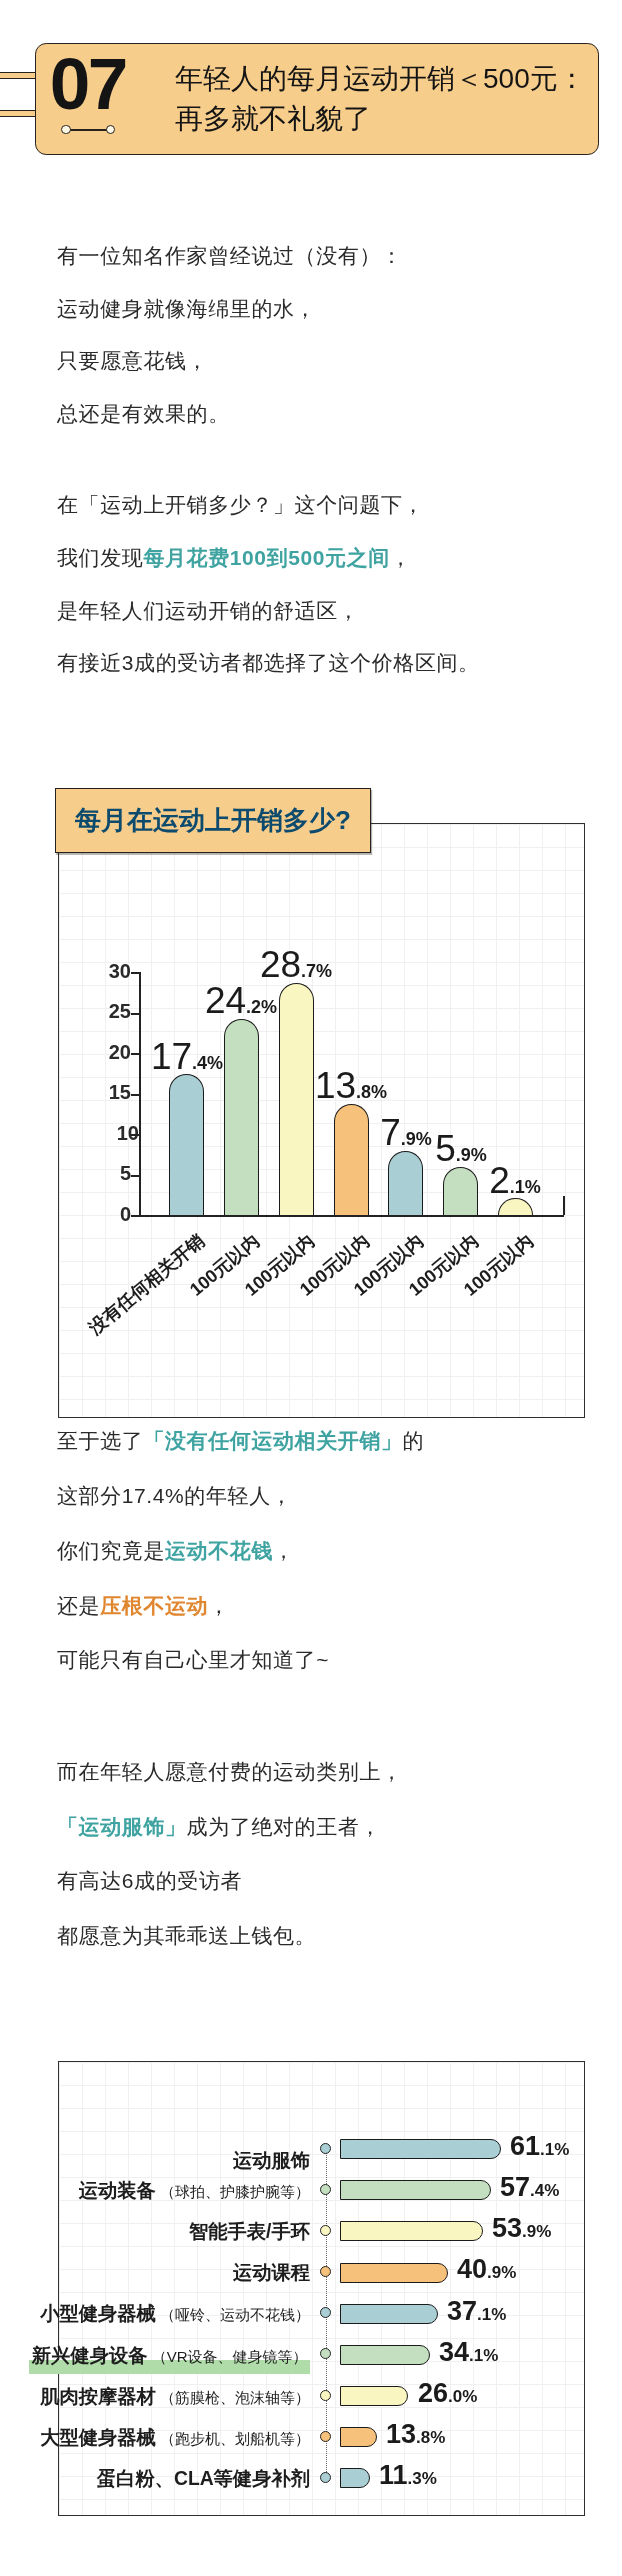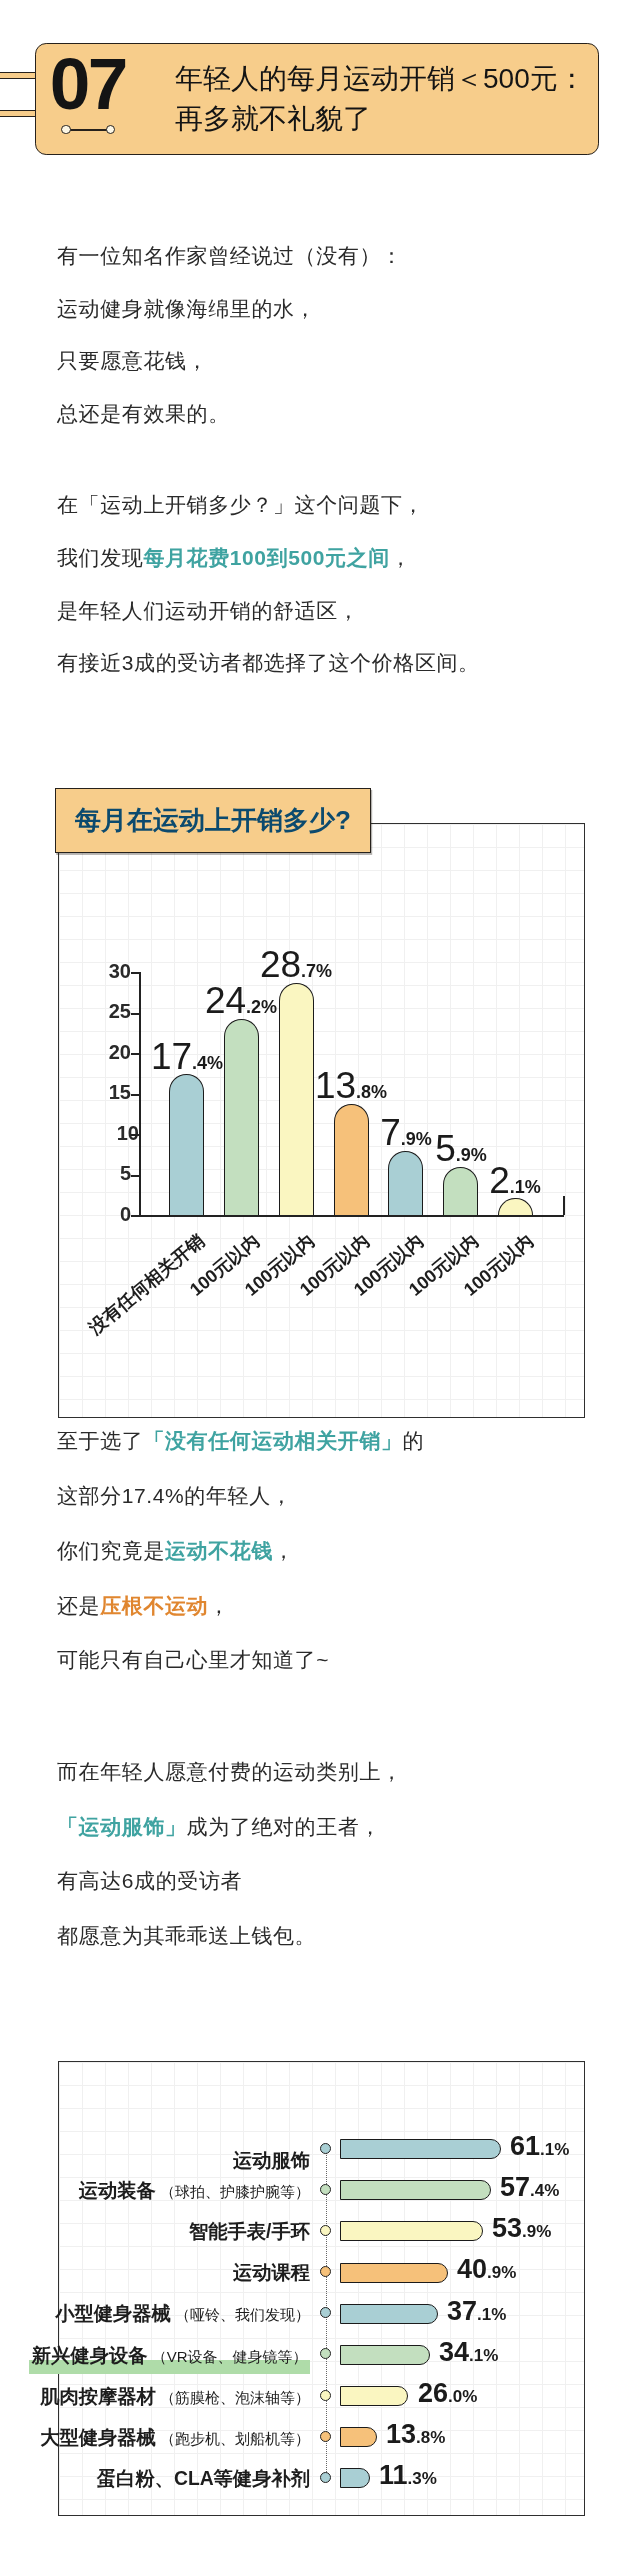--- a/index.html
+++ b/index.html
@@ -145,21 +145,21 @@
       <div class="c2bar" style="left: 281px; top: 118px; width: 151px; background: rgb(195, 223, 191);"></div>
       <div class="hval-label" style="left: 441px; top: 110px;"><span class="hval-int">57</span><span class="hval-dec">.4%</span></div>
       <div class="row-label" style="right: 274px; top: 156px;"><span class="row-main">智能手表/手环</span></div>
       <div class="row-circle" style="left: 261px; top: 163px; background: rgb(250, 246, 193);"></div>
       <div class="c2bar" style="left: 281px; top: 159px; width: 143px; background: rgb(250, 246, 193);"></div>
       <div class="hval-label" style="left: 433px; top: 151px;"><span class="hval-int">53</span><span class="hval-dec">.9%</span></div>
       <div class="row-label" style="right: 274px; top: 197px;"><span class="row-main">运动课程</span></div>
       <div class="row-circle" style="left: 261px; top: 204px; background: rgb(246, 193, 122);"></div>
       <div class="c2bar" style="left: 281px; top: 201px; width: 108px; background: rgb(246, 193, 122);"></div>
       <div class="hval-label" style="left: 398px; top: 192px;"><span class="hval-int">40</span><span class="hval-dec">.9%</span></div>
-      <div class="row-label" style="right: 274px; top: 238px;"><span class="row-main">小型健身器械</span><span class="row-sub"> （哑铃、我们发现）</span></div>
+      <div class="row-label" style="right: 274px; top: 238px;"><span class="row-main">小型健身器械</span><span class="row-sub"> （哑铃、运动不花钱）</span></div>
       <div class="row-circle" style="left: 261px; top: 245px; background: rgb(169, 207, 212);"></div>
       <div class="c2bar" style="left: 281px; top: 242px; width: 98px; background: rgb(169, 207, 212);"></div>
       <div class="hval-label" style="left: 388px; top: 234px;"><span class="hval-int">37</span><span class="hval-dec">.1%</span></div>
       <div class="row-label hl" style="right: 274px; top: 280px;"><span class="row-main">新兴健身设备</span><span class="row-sub"> （VR设备、健身镜等）</span></div>
       <div class="row-circle" style="left: 261px; top: 286px; background: rgb(195, 223, 191);"></div>
       <div class="c2bar" style="left: 281px; top: 283px; width: 90px; background: rgb(195, 223, 191);"></div>
       <div class="hval-label" style="left: 380px; top: 275px;"><span class="hval-int">34</span><span class="hval-dec">.1%</span></div>
       <div class="row-label" style="right: 274px; top: 321px;"><span class="row-main">肌肉按摩器材</span><span class="row-sub"> （筋膜枪、泡沫轴等）</span></div>
       <div class="row-circle" style="left: 261px; top: 328px; background: rgb(250, 246, 193);"></div>
       <div class="c2bar" style="left: 281px; top: 324px; width: 68px; background: rgb(250, 246, 193);"></div>

